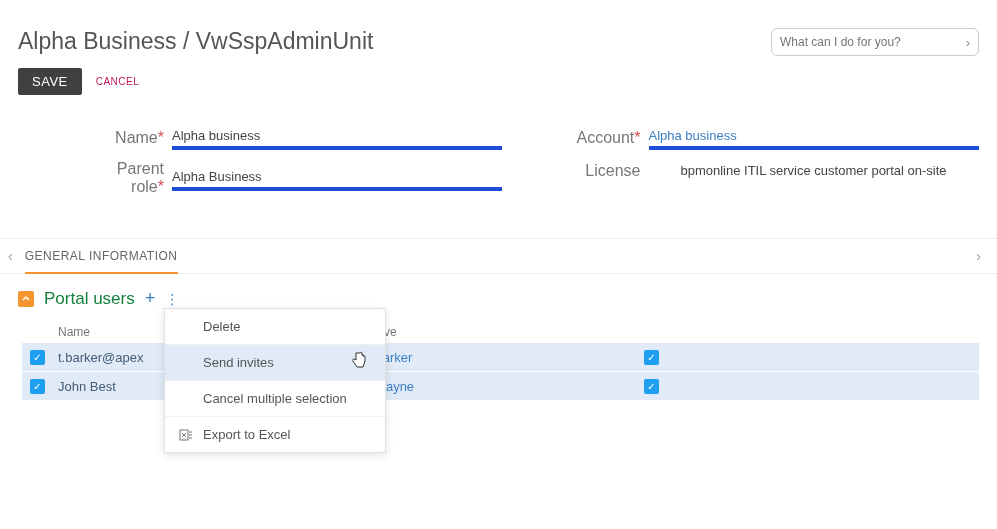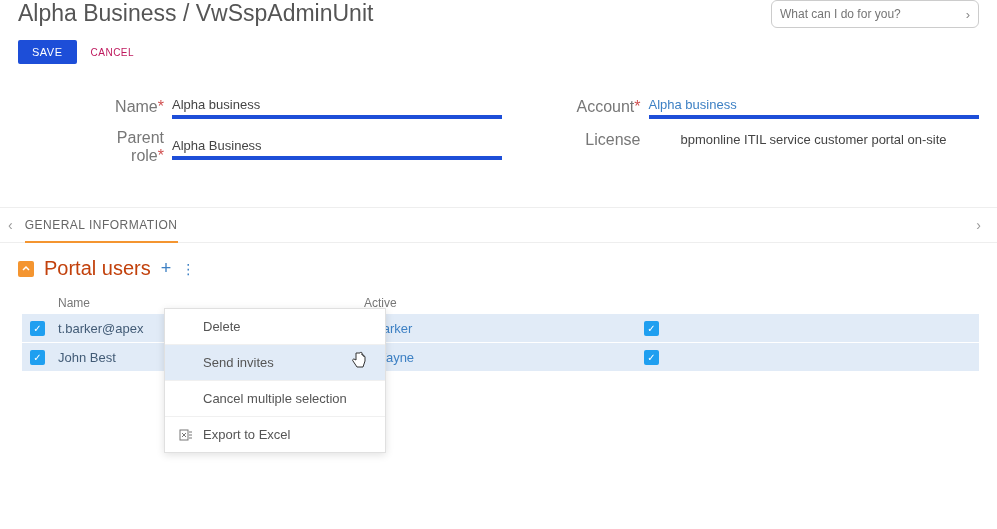--- a/index.html
+++ b/index.html
@@ -7,21 +7,21 @@
     font-family: "Segoe UI", Arial, sans-serif;
     font-size: 13px;
     background: #fff;
     color: #333;
     width: 997px;
     height: 529px;
     overflow: hidden;
     position: relative;
   }
   .page {
-    padding: 0 18px 0 18px;
+    padding: 28px 18px 0 18px;
   }
   .header-row {
     display: flex;
     justify-content: space-between;
     align-items: flex-start;
     margin-bottom: 12px;
   }
   .page-title {
     font-size: 23px;
     color: #555;
@@ -49,25 +49,25 @@
     color: #888;
     font-size: 13px;
   }
   .action-row {
     display: flex;
     align-items: center;
     gap: 14px;
     margin-bottom: 30px;
   }
   .btn-save {
-    background: #1d4ed8;
+    background: #404040;
     color: #fff;
     border: none;
     padding: 6px 14px;
-    font-size: 11px;
+    font-size: 13px;
     cursor: pointer;
     border-radius: 2px;
     letter-spacing: 0.5px;
   }
   .btn-cancel {
     background: none;
     border: none;
     color: #be185d;
     font-size: 10px;
     cursor: pointer;
@@ -146,22 +146,22 @@
     background: #f49530;
     color: #fff;
     display: flex;
     align-items: center;
     justify-content: center;
     font-size: 10px;
     border-radius: 2px;
     cursor: pointer;
   }
   .detail-title {
-    color: #c2410c;
-    font-size: 20px;
+    color: #15803d;
+    font-size: 17px;
   }
   .plus-icon {
     color: #3d80c4;
     font-size: 18px;
     cursor: pointer;
     font-weight: 300;
   }
   .dots-icon {
     color: #3d80c4;
     font-size: 14px;

